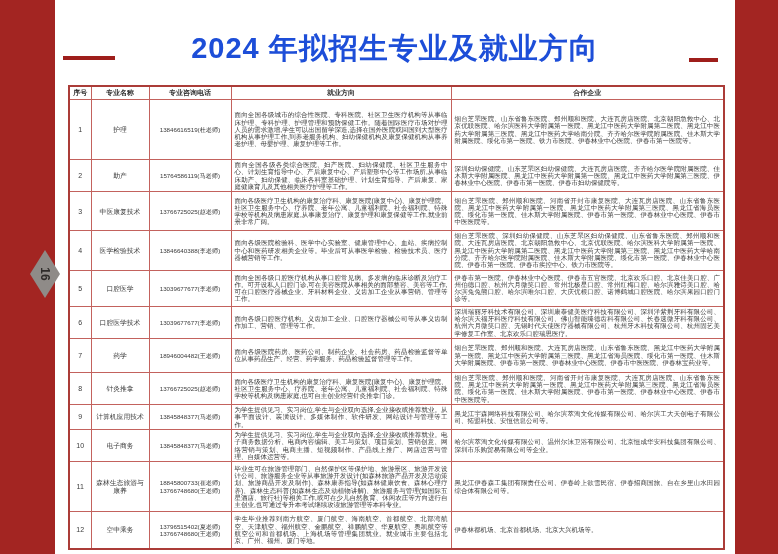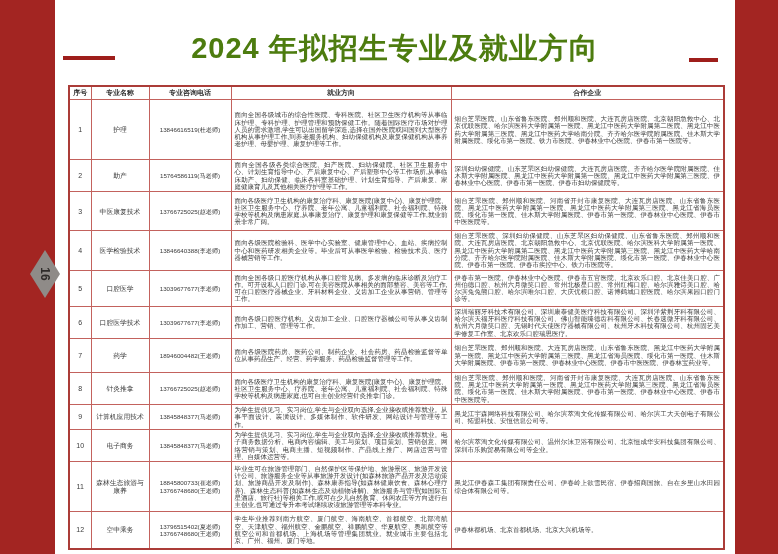--- a/index.html
+++ b/index.html
@@ -16,21 +16,21 @@
     position:absolute; left:30px; top:250px; width:30px; height:48px;
     background:#8f8b88;
     clip-path:polygon(50% 0,100% 50%,50% 100%,0 50%);
     display:flex; align-items:center; justify-content:center;
     z-index:3;
   }
   .page-tab span { transform:rotate(90deg); font-size:12px; font-weight:bold; color:#2f2c2a; }
 
   .title {
     position:absolute; left:55px; top:29px; width:680px;
-    text-align:center; color:#4d7c0f; font-size:29px; font-weight:bold;
+    text-align:center; color:#1d4ed8; font-size:29px; font-weight:bold;
     letter-spacing:1px; white-space:nowrap;
   }
   .dash { position:absolute; height:4px; background:#9e1e1b; }
   .dash-left  { left:63px;  top:56px; width:52px; }
   .dash-right { left:689px; top:58px; width:29px; }
 
   .table-wrap { position:absolute; left:68px; top:85px; width:655px; }
   table { width:655px; border-collapse:collapse; table-layout:fixed; border:2px solid #ab3c38; }
   th,td { border:1px solid #c3625d; color:#3a3a3a; overflow:hidden; box-sizing:border-box; }
   th { font-size:7px; font-weight:bold; height:13px; padding:1px 2px; text-align:center; color:#333; }

